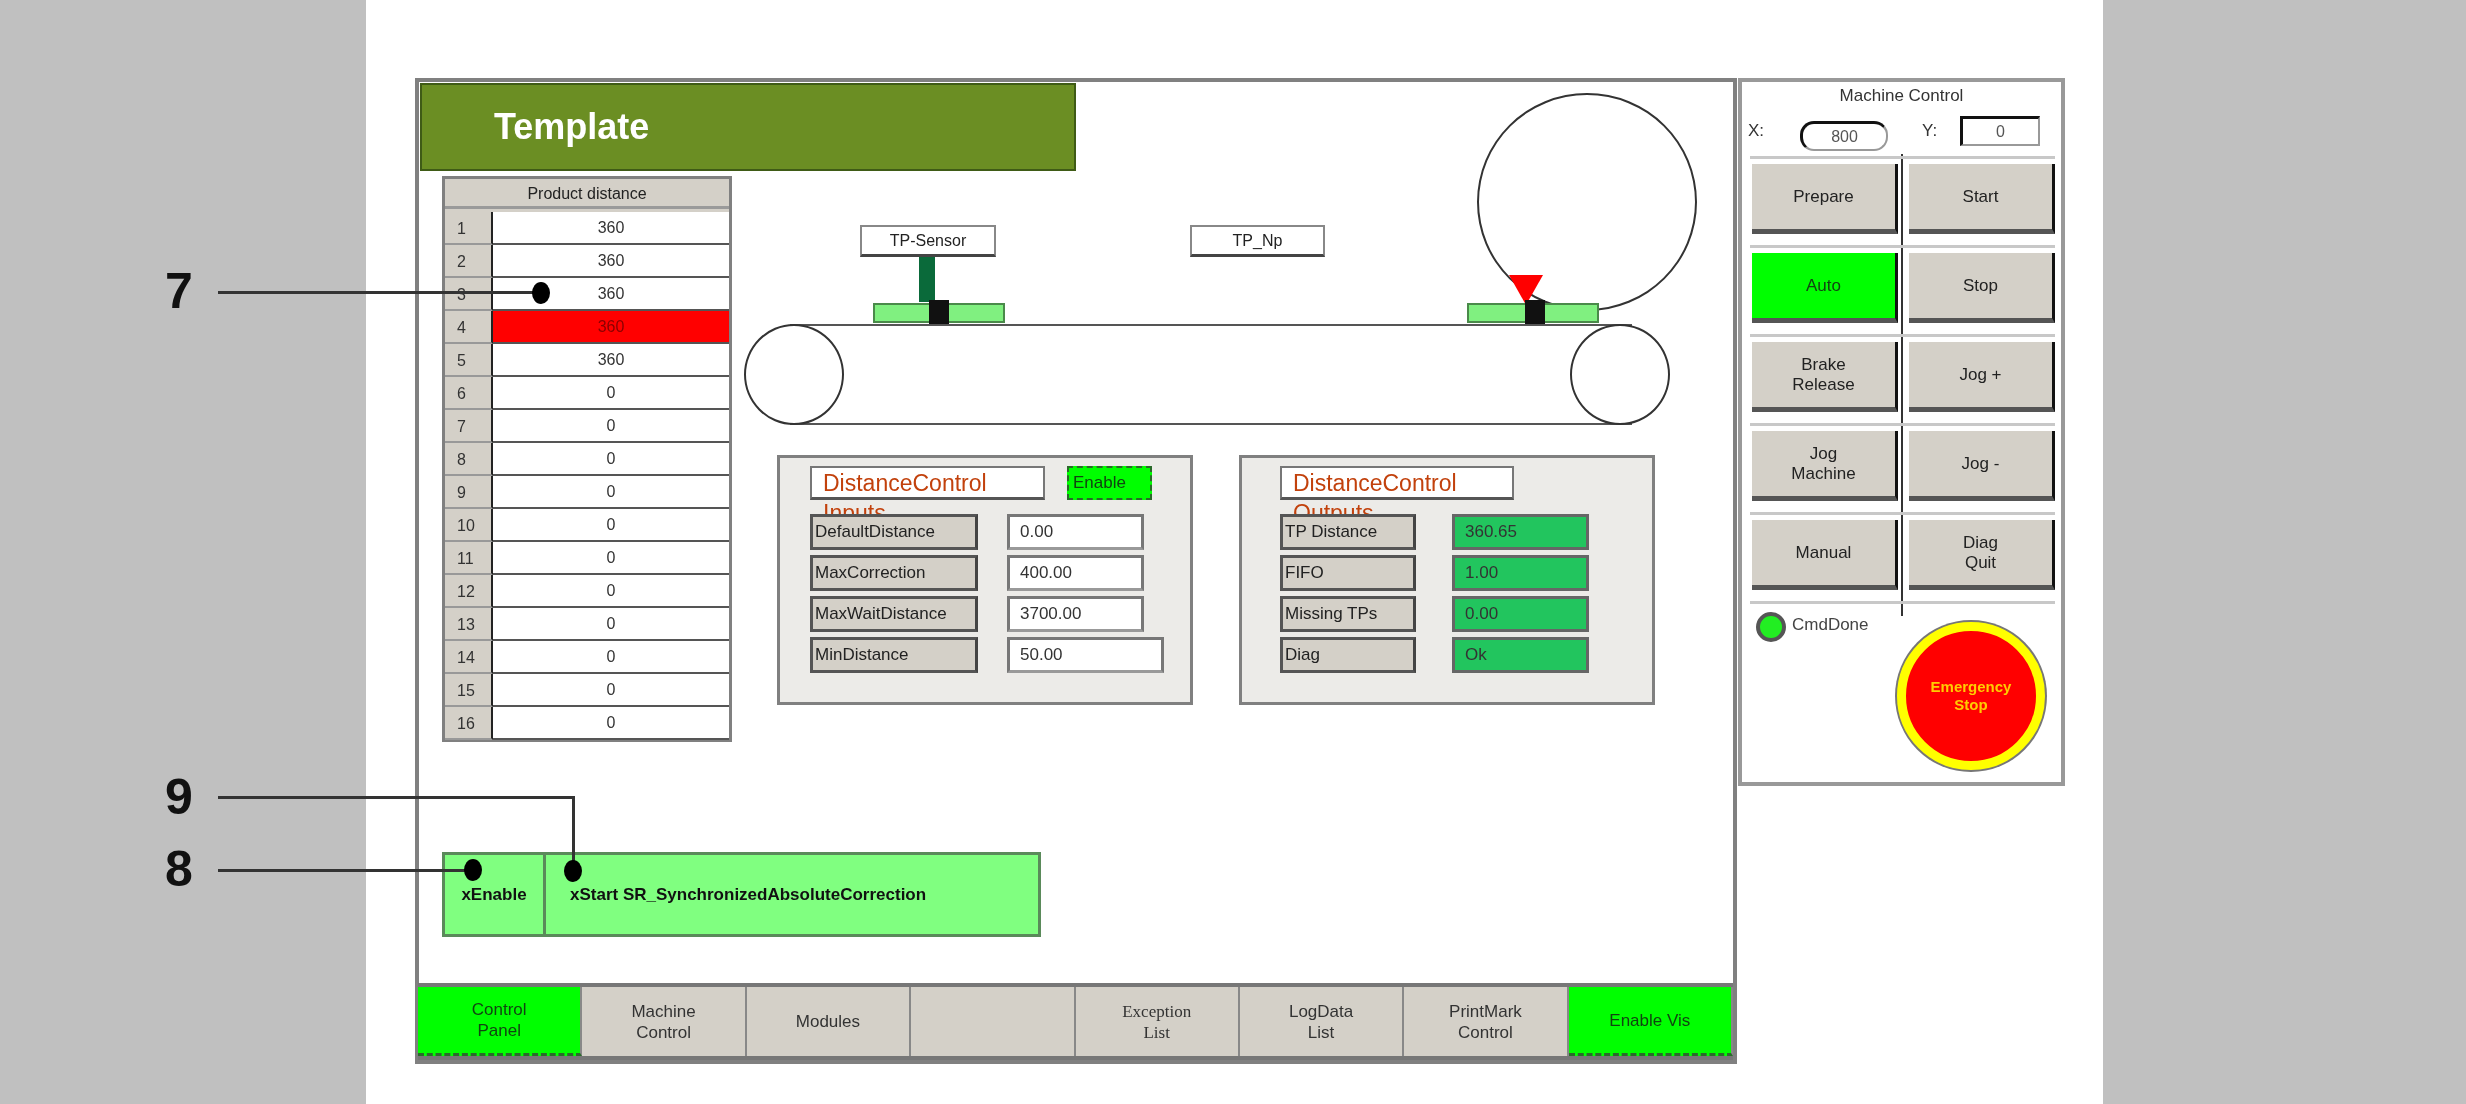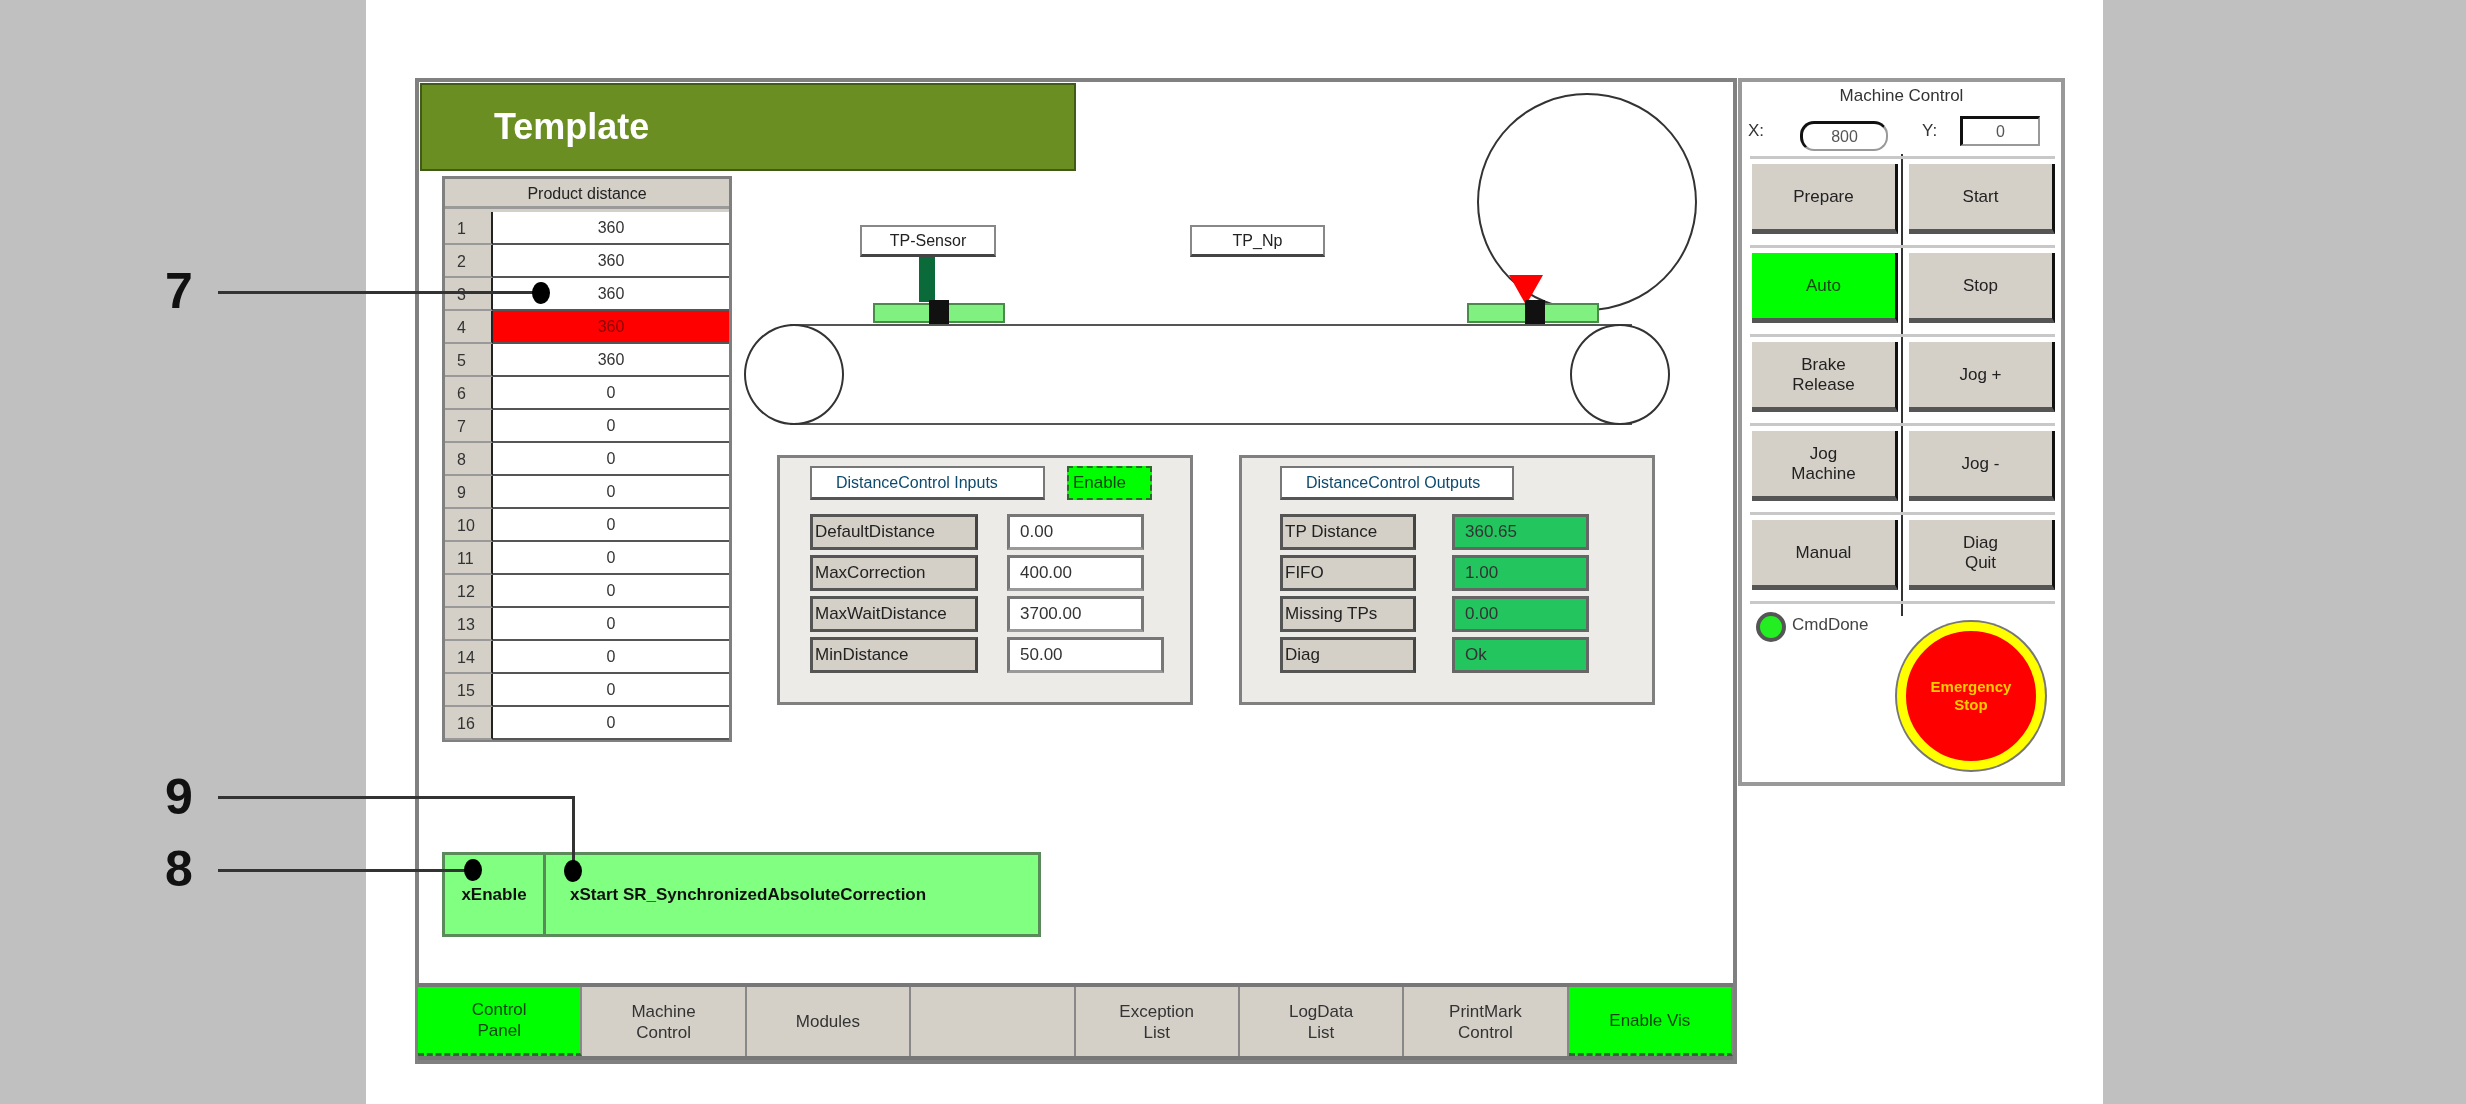--- a/index.html
+++ b/index.html
@@ -16,21 +16,21 @@
   .pd-val { position: absolute; left: 48px; top: 0; width: 236px; height: 33px; background: #fff; font-size: 16px; text-align: center; line-height: 31px; border-bottom: 2px solid #555; color: #333; }
   .pd-val.alarm { background: #ff0000; color: #8a0000; }
   
   .sensor-label { background: #fff; border: 2px solid #888; border-bottom: 3px solid #444; font-size: 16px; text-align: center; line-height: 28px; height: 32px; color: #222; }
   .belt-line { background: #555; height: 2px; }
   .roller { border: 2px solid #333; border-radius: 50%; background: #fff; }
   .sensor-pad { background: #80f080; border: 2px solid #4a8a4a; height: 20px; }
   .sensor-core { background: #111; }
   
   .group { background: #ecebe8; border: 3px solid #808080; }
-  .grp-title { background: #fff; border: 2px solid #777; border-bottom: 3px solid #555; font-size: 16px; height: 34px; line-height: 30px; padding-left: 24px; color: #0c4a6e; }
+  .grp-title { background: #fff; border: 2px solid #777; border-bottom: 3px solid #555; font-size: 23px; height: 34px; line-height: 30px; padding-left: 11px; color: #c2410c; }
   .enable-badge { background: #00ff00; border: 2px dashed #2a6a2a; font-size: 17px; height: 34px; line-height: 30px; padding-left: 4px; color: #114411; }
   .field-label { background: #d4d0c8; border: 3px solid #555; border-right-color: #444; font-size: 17px; height: 36px; line-height: 30px; padding-left: 2px; color: #222; }
   .field-value { background: #fff; border: 3px solid #777; border-bottom-color: #999; font-size: 17px; height: 36px; line-height: 30px; padding-left: 10px; color: #333; }
   .field-value.ro { background: #22c55e; border-color: #666; }
   
   #right-panel { left: 1738px; top: 78px; width: 327px; height: 708px; background: #fff; border: 4px solid #999; }
   .rp-btn { position: absolute; width: 146px; height: 70px; background: #d4d0c8; border-bottom: 5px solid #555; border-right: 3px solid #111; font-size: 17px; text-align: center; display: flex; align-items: center; justify-content: center; line-height: 20px; color: #222; }
   .rp-btn.active { background: #00ff00; color: #114411; }
   .rp-divider { position: absolute; height: 3px; background: #c8c8c8; }
   .coord-box { background: #fff; border: 2px solid #999; border-top: 3px solid #111; border-left: 3px solid #111; font-size: 16px; text-align: center; height: 30px; line-height: 25px; color: #555; }
@@ -239,21 +239,21 @@
       <div class="nav-btn" style="left: 164.375px; width: 164.375px;">
         <span style="white-space: pre-line; width: 90px;">Machine Control</span>
       </div>
       <div class="nav-btn" style="left: 328.75px; width: 164.375px;">
         <span style="white-space: pre-line; width: 90px;">Modules</span>
       </div>
       <div class="nav-btn" style="left: 493.125px; width: 164.375px;">
         <span style="white-space: pre-line; width: 90px;"></span>
       </div>
       <div class="nav-btn" style="left: 657.5px; width: 164.375px;">
-        <span style="white-space: pre-line; width: 90px;">Exception List</span>
+        <span style="white-space: pre-line; width: 90px; font-family: Liberation Serif, serif;">Exception List</span>
       </div>
       <div class="nav-btn" style="left: 821.875px; width: 164.375px;">
         <span style="white-space: pre-line; width: 90px;">LogData List</span>
       </div>
       <div class="nav-btn" style="left: 986.25px; width: 164.375px;">
         <span style="white-space: pre-line; width: 90px;">PrintMark Control</span>
       </div>
       <div class="nav-btn active" style="left: 1150.62px; width: 164.375px;">
         <span style="white-space: pre-line; width: 90px;">Enable Vis</span>
       </div>

